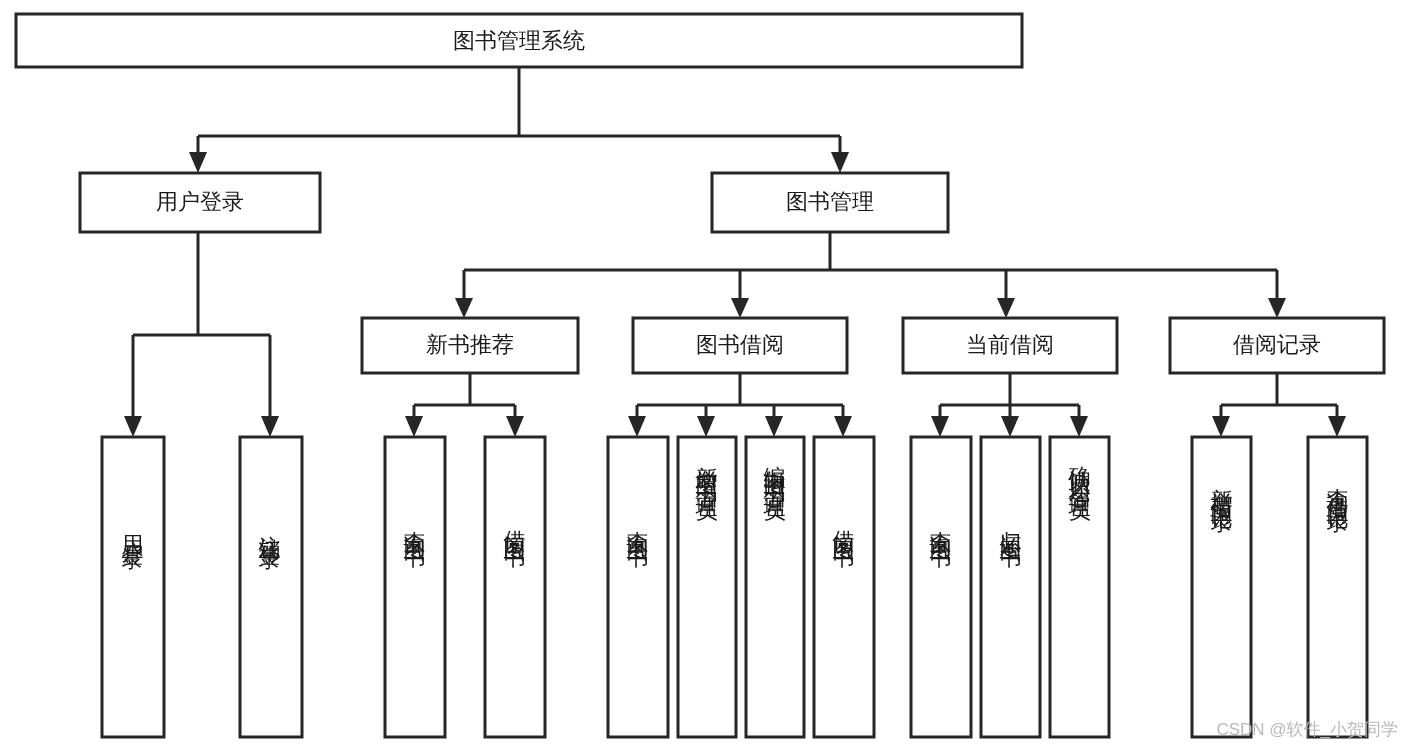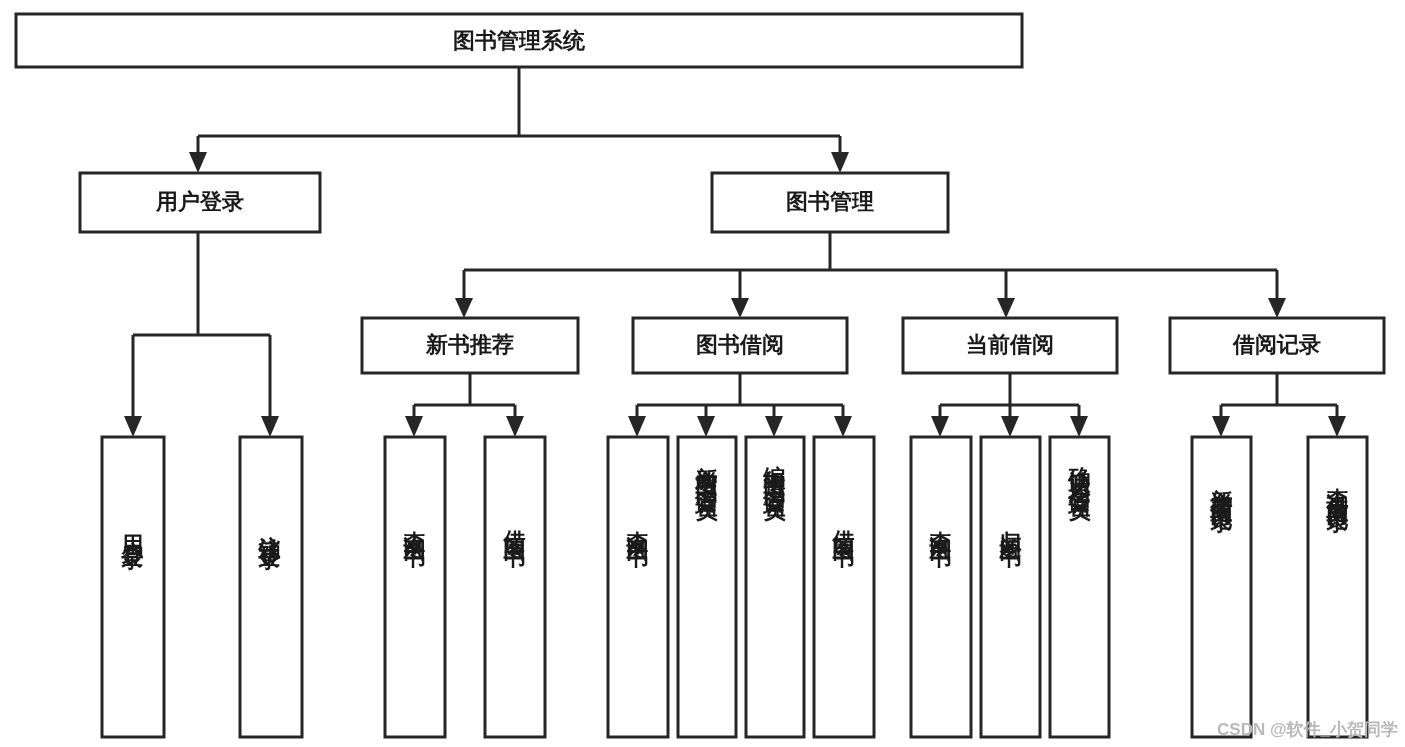--- a/index.html
+++ b/index.html
@@ -11,21 +11,20 @@
     width: 1405px;
     height: 747px;
     font-family: "Liberation Sans", "DejaVu Sans", sans-serif;
     overflow: hidden;
   }
   #diagram-root {
     position: relative;
     width: 1405px;
     height: 747px;
     background: #ffffff;
-    font-weight: bold;
   }
   svg.canvas {
     position: absolute;
     left: 0;
     top: 0;
     width: 1405px;
     height: 747px;
     display: block;
   }
   .node-rect {

